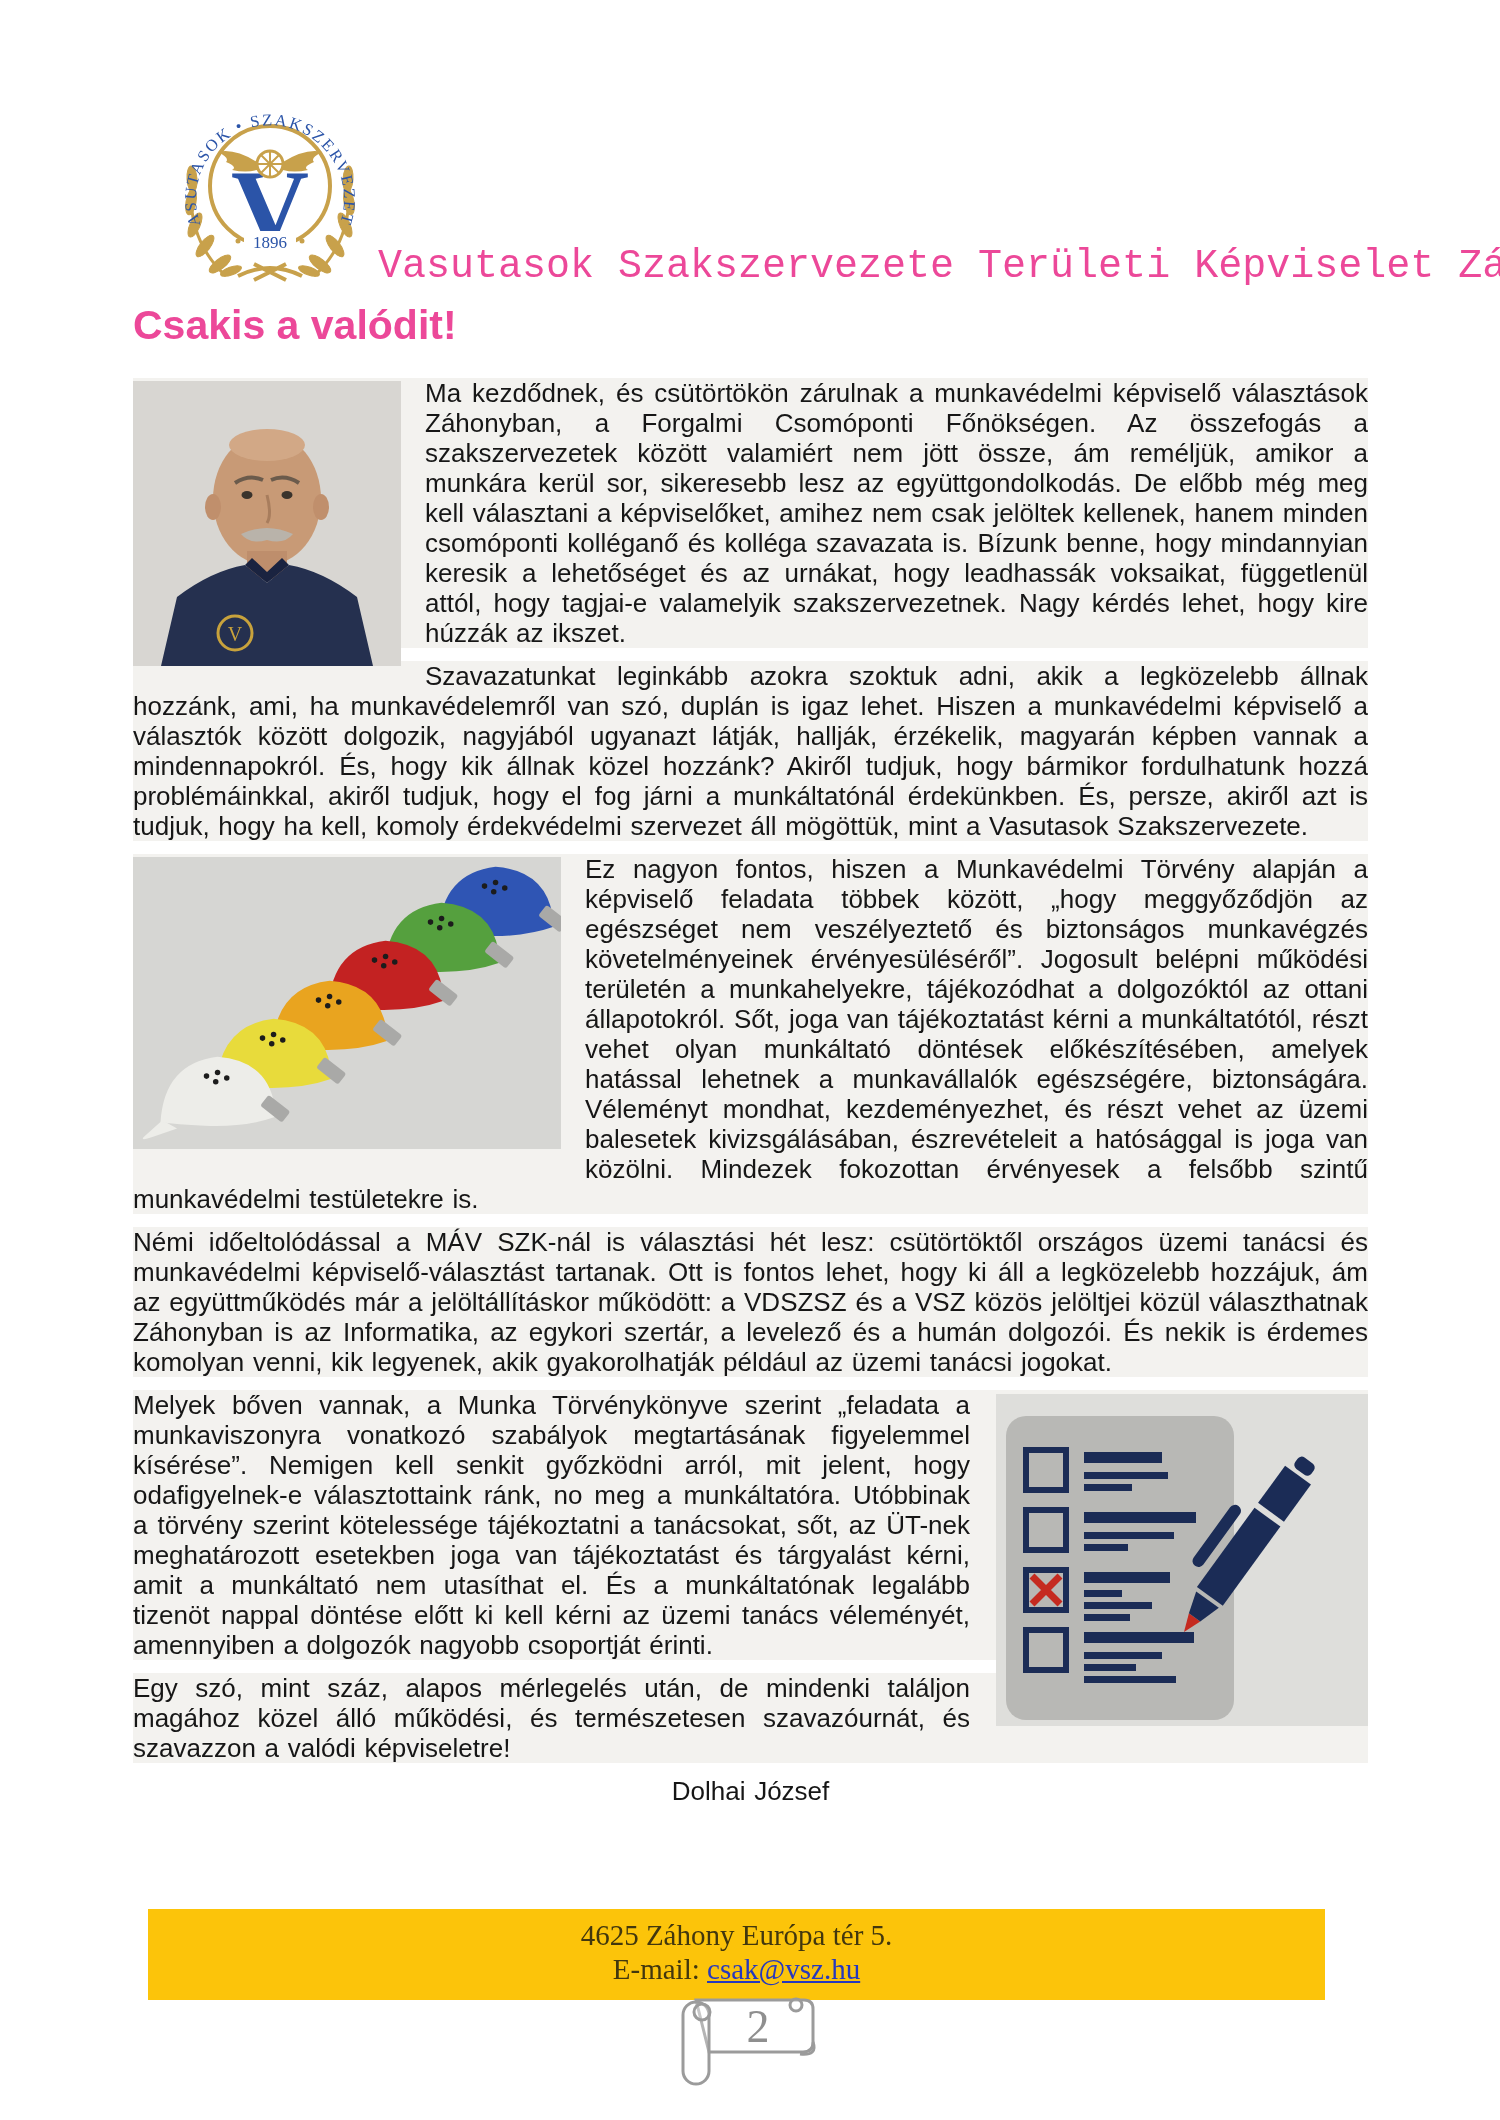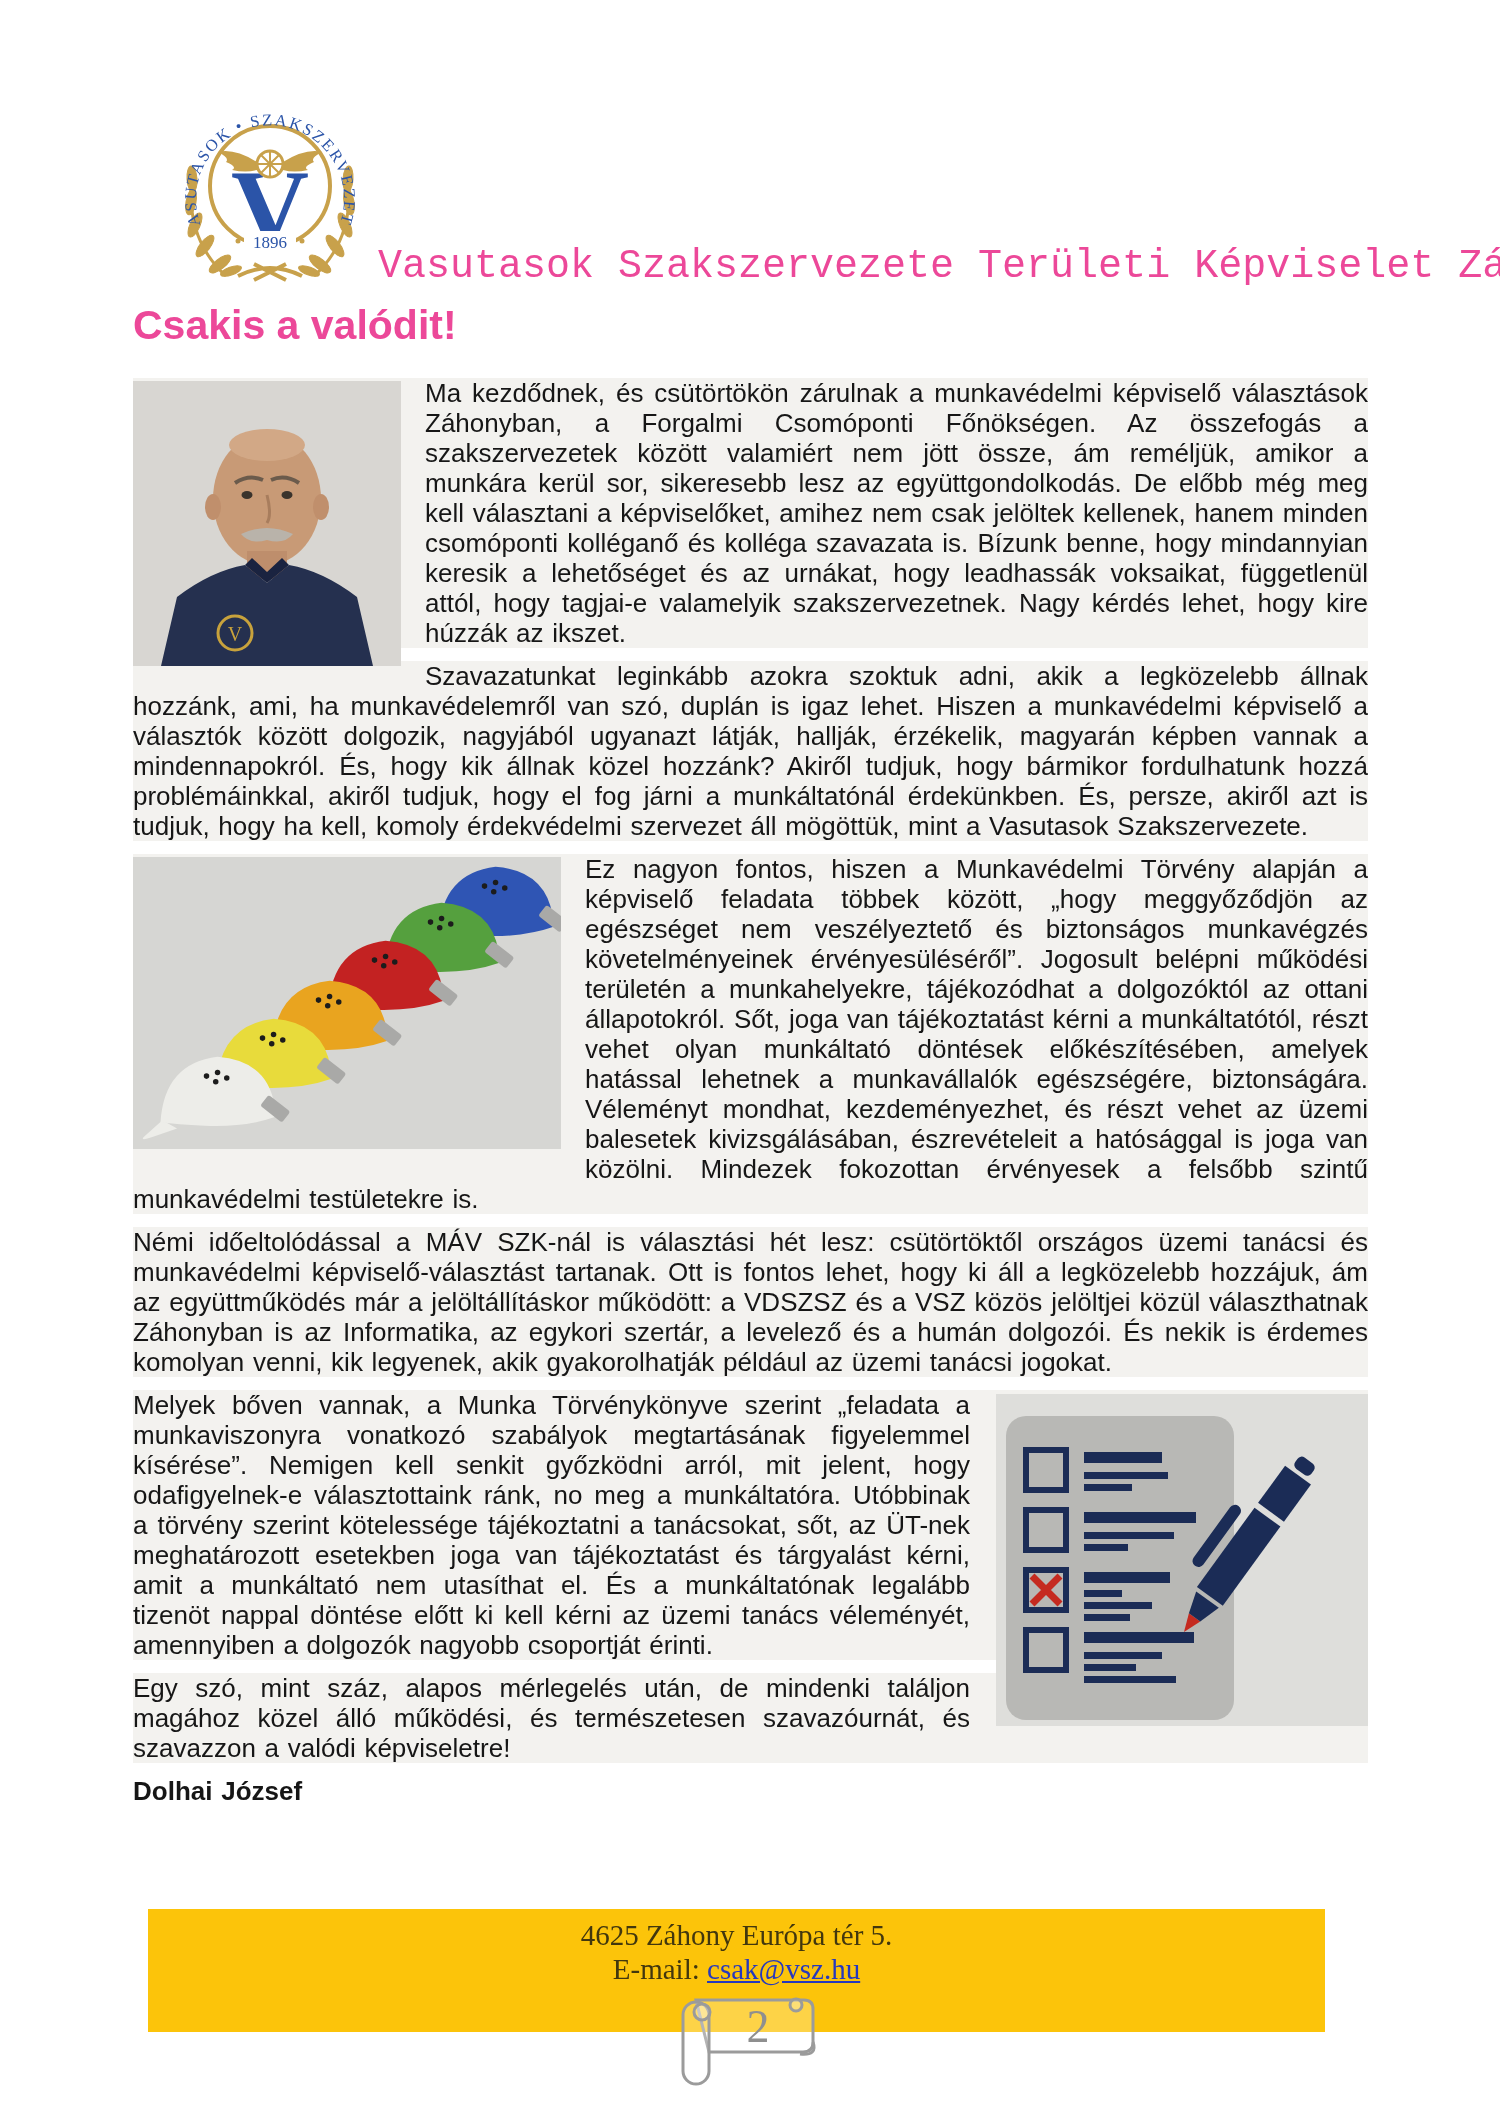--- a/index.html
+++ b/index.html
@@ -17,24 +17,24 @@
              font-family:Liberation Mono, monospace;font-size:40px;color:#ec4899;}
   .headline{position:absolute;left:133px;top:302px;margin:0;
             font-size:41px;font-weight:bold;color:#ec4899;letter-spacing:0px;}
 
   
   .article{position:absolute;left:133px;top:378px;width:1235px;
            font-size:26px;line-height:30px;text-align:justify;word-spacing:1.5px;}
   .article p{margin:0 0 13px 0;background:#f3f2ef;}
   .float-left{float:left;margin:3px 24px 6px 0;display:block;}
   .float-right{float:right;margin:4px 0 8px 26px;display:block;}
-  .signature{clear:both;text-align:left;margin-top:10px;background:none;font-weight:bold;}
-
-  
-  .footer{position:absolute;left:148px;top:1909px;width:1177px;height:123px;
+  .signature{clear:both;text-align:center;margin-top:10px;background:none;}
+
+  
+  .footer{position:absolute;left:148px;top:1909px;width:1177px;height:91px;
           background:var(--footer-bg);text-align:center;box-sizing:border-box;
           font-family:"Liberation Serif",serif;font-size:29px;color:#42370e;padding-top:9px;}
   .footer .fl{margin:1px 0;}
   a.email{color:var(--link-blue);text-decoration:underline;cursor:pointer;}
 
   
   .scroll{position:absolute;left:678px;top:1990px;}
   .nv{fill:var(--navy);} .nvs{stroke:var(--navy);}
 </style>
 </head>

